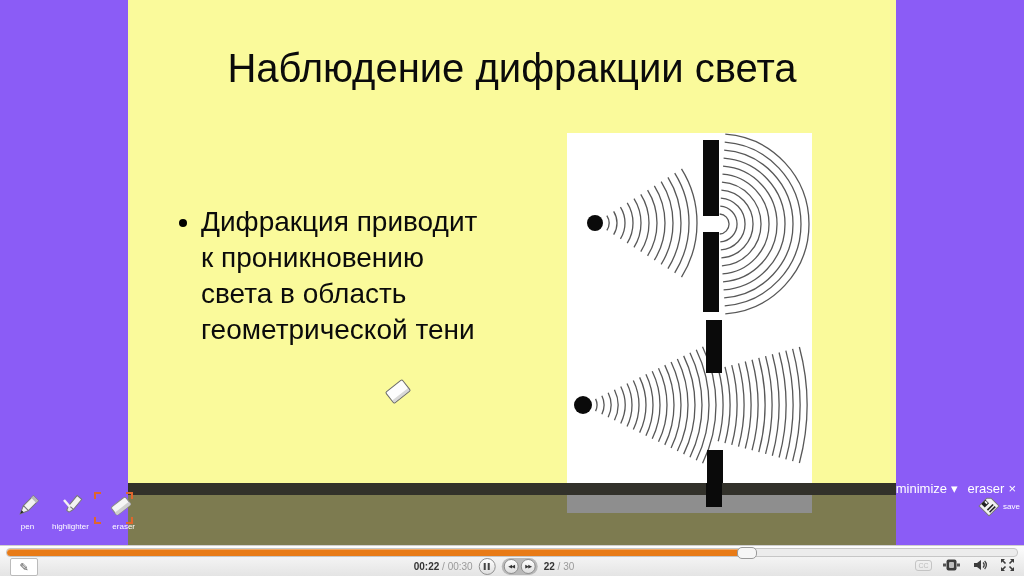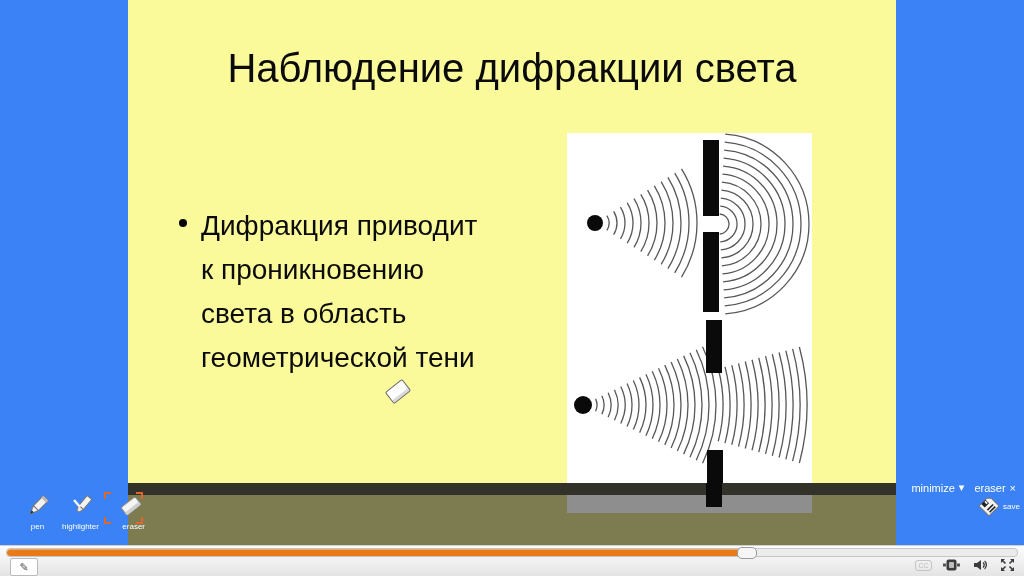--- a/index.html
+++ b/index.html
@@ -1,59 +1,59 @@
 <!DOCTYPE html>
 <html style="--slide_bg: #fafa9b; --band_dark: #32312a; --band_olive: #7d7b50; --seek_orange: #e87b17; --selection_orange: #e0662c;"><head>
 <meta charset="utf-8">
 <style>
   html,body{margin:0;padding:0;background:#000;}
-  #stage{position:relative;width:1024px;height:576px;background:#3b82f6;overflow:hidden;
+  #stage{position:relative;width:1024px;height:576px;background:#8b5cf6;overflow:hidden;
          font-family:"Liberation Sans", sans-serif;}
 
   
   #video{position:absolute;left:128px;top:0;width:768px;height:545px;}
   .slide-bg{position:absolute;left:0;top:0;width:768px;height:483px;background:var(--slide_bg);}
   .slide-title{position:absolute;left:0;top:46px;width:768px;text-align:center;
     font-size:40px;color:#0b0b0b;letter-spacing:0px;}
   .bullet-dot{position:absolute;left:51px;top:219px;width:8px;height:8px;border-radius:50%;background:#000;}
-  .bullet-text{position:absolute;left:73px;top:204px;font-size:28px;line-height:44px;color:#0b0b0b;
+  .bullet-text{position:absolute;left:73px;top:204px;font-size:28px;line-height:36px;color:#0b0b0b;
     white-space:pre-line;}
   .diagram-box{position:absolute;left:439px;top:133px;width:245px;height:380px;background:#fff;}
   #diffraction-svg{display:block;width:245px;height:380px;}
   #diffraction-svg path{fill:none;stroke:#454545;stroke-width:1.3;opacity:.9;}
   #diffraction-svg rect{fill:#0a0a0a;}
   #diffraction-svg circle{fill:#0a0a0a;}
   .eraser-cursor{position:absolute;left:259px;top:384px;width:20px;height:13px;background:#fdfdfd;
     border:1.5px solid #6a6a6a;border-radius:2px;transform:rotate(-38deg);
     box-shadow:inset 0 -3px 0 #d8d8d8;}
   .band-dark{position:absolute;left:0;top:483px;width:768px;height:12px;background:var(--band_dark);}
   .band-olive{position:absolute;left:0;top:495px;width:768px;height:50px;background:var(--band_olive);}
   .band-gray{position:absolute;left:439px;top:495px;width:245px;height:18px;background:#8e8e8e;}
   .bar-through{position:absolute;left:578px;top:483px;width:16px;height:24px;background:#0a0a0a;}
 
   
-  .tools{position:absolute;left:16px;top:492px;display:flex;}
+  .tools{position:absolute;left:6px;top:492px;display:flex;}
   .tool{position:relative;width:43px;height:46px;display:flex;flex-direction:column;align-items:center;
         cursor:pointer;}
   .tool-icon{width:28px;height:28px;}
   .tool-label{font-size:8px;color:#fff;margin-top:2px;}
   .tool.selected{
     background:
       linear-gradient(var(--selection_orange) 0 0) left 2px top 0/7px 2px no-repeat,
       linear-gradient(var(--selection_orange) 0 0) left 2px top 0/2px 7px no-repeat,
       linear-gradient(var(--selection_orange) 0 0) right 2px top 0/7px 2px no-repeat,
       linear-gradient(var(--selection_orange) 0 0) right 2px top 0/2px 7px no-repeat,
       linear-gradient(var(--selection_orange) 0 0) left 2px top 30px/7px 2px no-repeat,
       linear-gradient(var(--selection_orange) 0 0) left 2px top 25px/2px 7px no-repeat,
       linear-gradient(var(--selection_orange) 0 0) right 2px top 30px/7px 2px no-repeat,
       linear-gradient(var(--selection_orange) 0 0) right 2px top 25px/2px 7px no-repeat; align-items: flex-end;}
 
   
-  .win-controls{position:absolute;right:8px;top:481px;font-size:11px;color:#fff;display:flex;gap:10px;
-    align-items:flex-end;}
+  .win-controls{position:absolute;right:8px;top:481px;font-size:13px;color:#fff;display:flex;gap:10px;
+    align-items:flex-start;}
   .win-controls .wc{cursor:pointer;display:flex;gap:4px;align-items:center;}
   .save-tool{position:absolute;left:975px;top:492px;width:46px;display:flex;flex-direction:row;
     align-items:center;cursor:pointer;}
   .save-tool .tool-label{font-size:8px;color:#fff;margin-top:1px;}
 
   
   .controlbar{position:absolute;left:0;bottom:0;width:1024px;height:31px;
     background:linear-gradient(#fdfdfd,#e4e4e4);border-top:1px solid #cfcfcf;box-sizing:border-box;}
   .seek{position:absolute;left:6px;right:6px;top:2px;height:7px;background:#ececec;
     border:1px solid #c6c6c6;border-radius:4px;}
@@ -226,20 +226,41 @@
   <div class="controlbar">
     <div class="seek">
       <div class="seek-fill" style="width: 73.3%;"></div>
       <div class="seek-thumb" style="left: 73.3%;"></div>
     </div>
 
     <div class="pen-toggle">
       <span>✎</span>
     </div>
 
+    <div class="center-controls">
+      <span class="time"><b>00:22</b> <span>/</span> <span>00:30</span></span>
+
+      <div class="round-btn">
+        <span class="pause-bars">
+            <i></i>
+            <i></i>
+          </span>
+      </div>
+
+      <div class="nav-pill">
+        <div class="round-btn">
+          <span>◀◀</span>
+        </div>
+        <div class="round-btn">
+          <span>▶▶</span>
+        </div>
+      </div>
+
+      <span class="counter"><b>22</b> <span>/</span> <span>30</span></span>
+    </div>
 
     <div class="right-icons">
       <div class="ricon">
         <span class="cc-box">CC</span>
       </div>
       <div class="ricon">
         <svg width="17" height="12" viewBox="0 0 17 12">
           <rect x="0" y="4.5" width="3" height="3" fill="#555"></rect>
           <rect x="14" y="4.5" width="3" height="3" fill="#555"></rect>
           <rect x="3.5" y="0.5" width="10" height="11" rx="2" fill="#3c3c3c"></rect>

